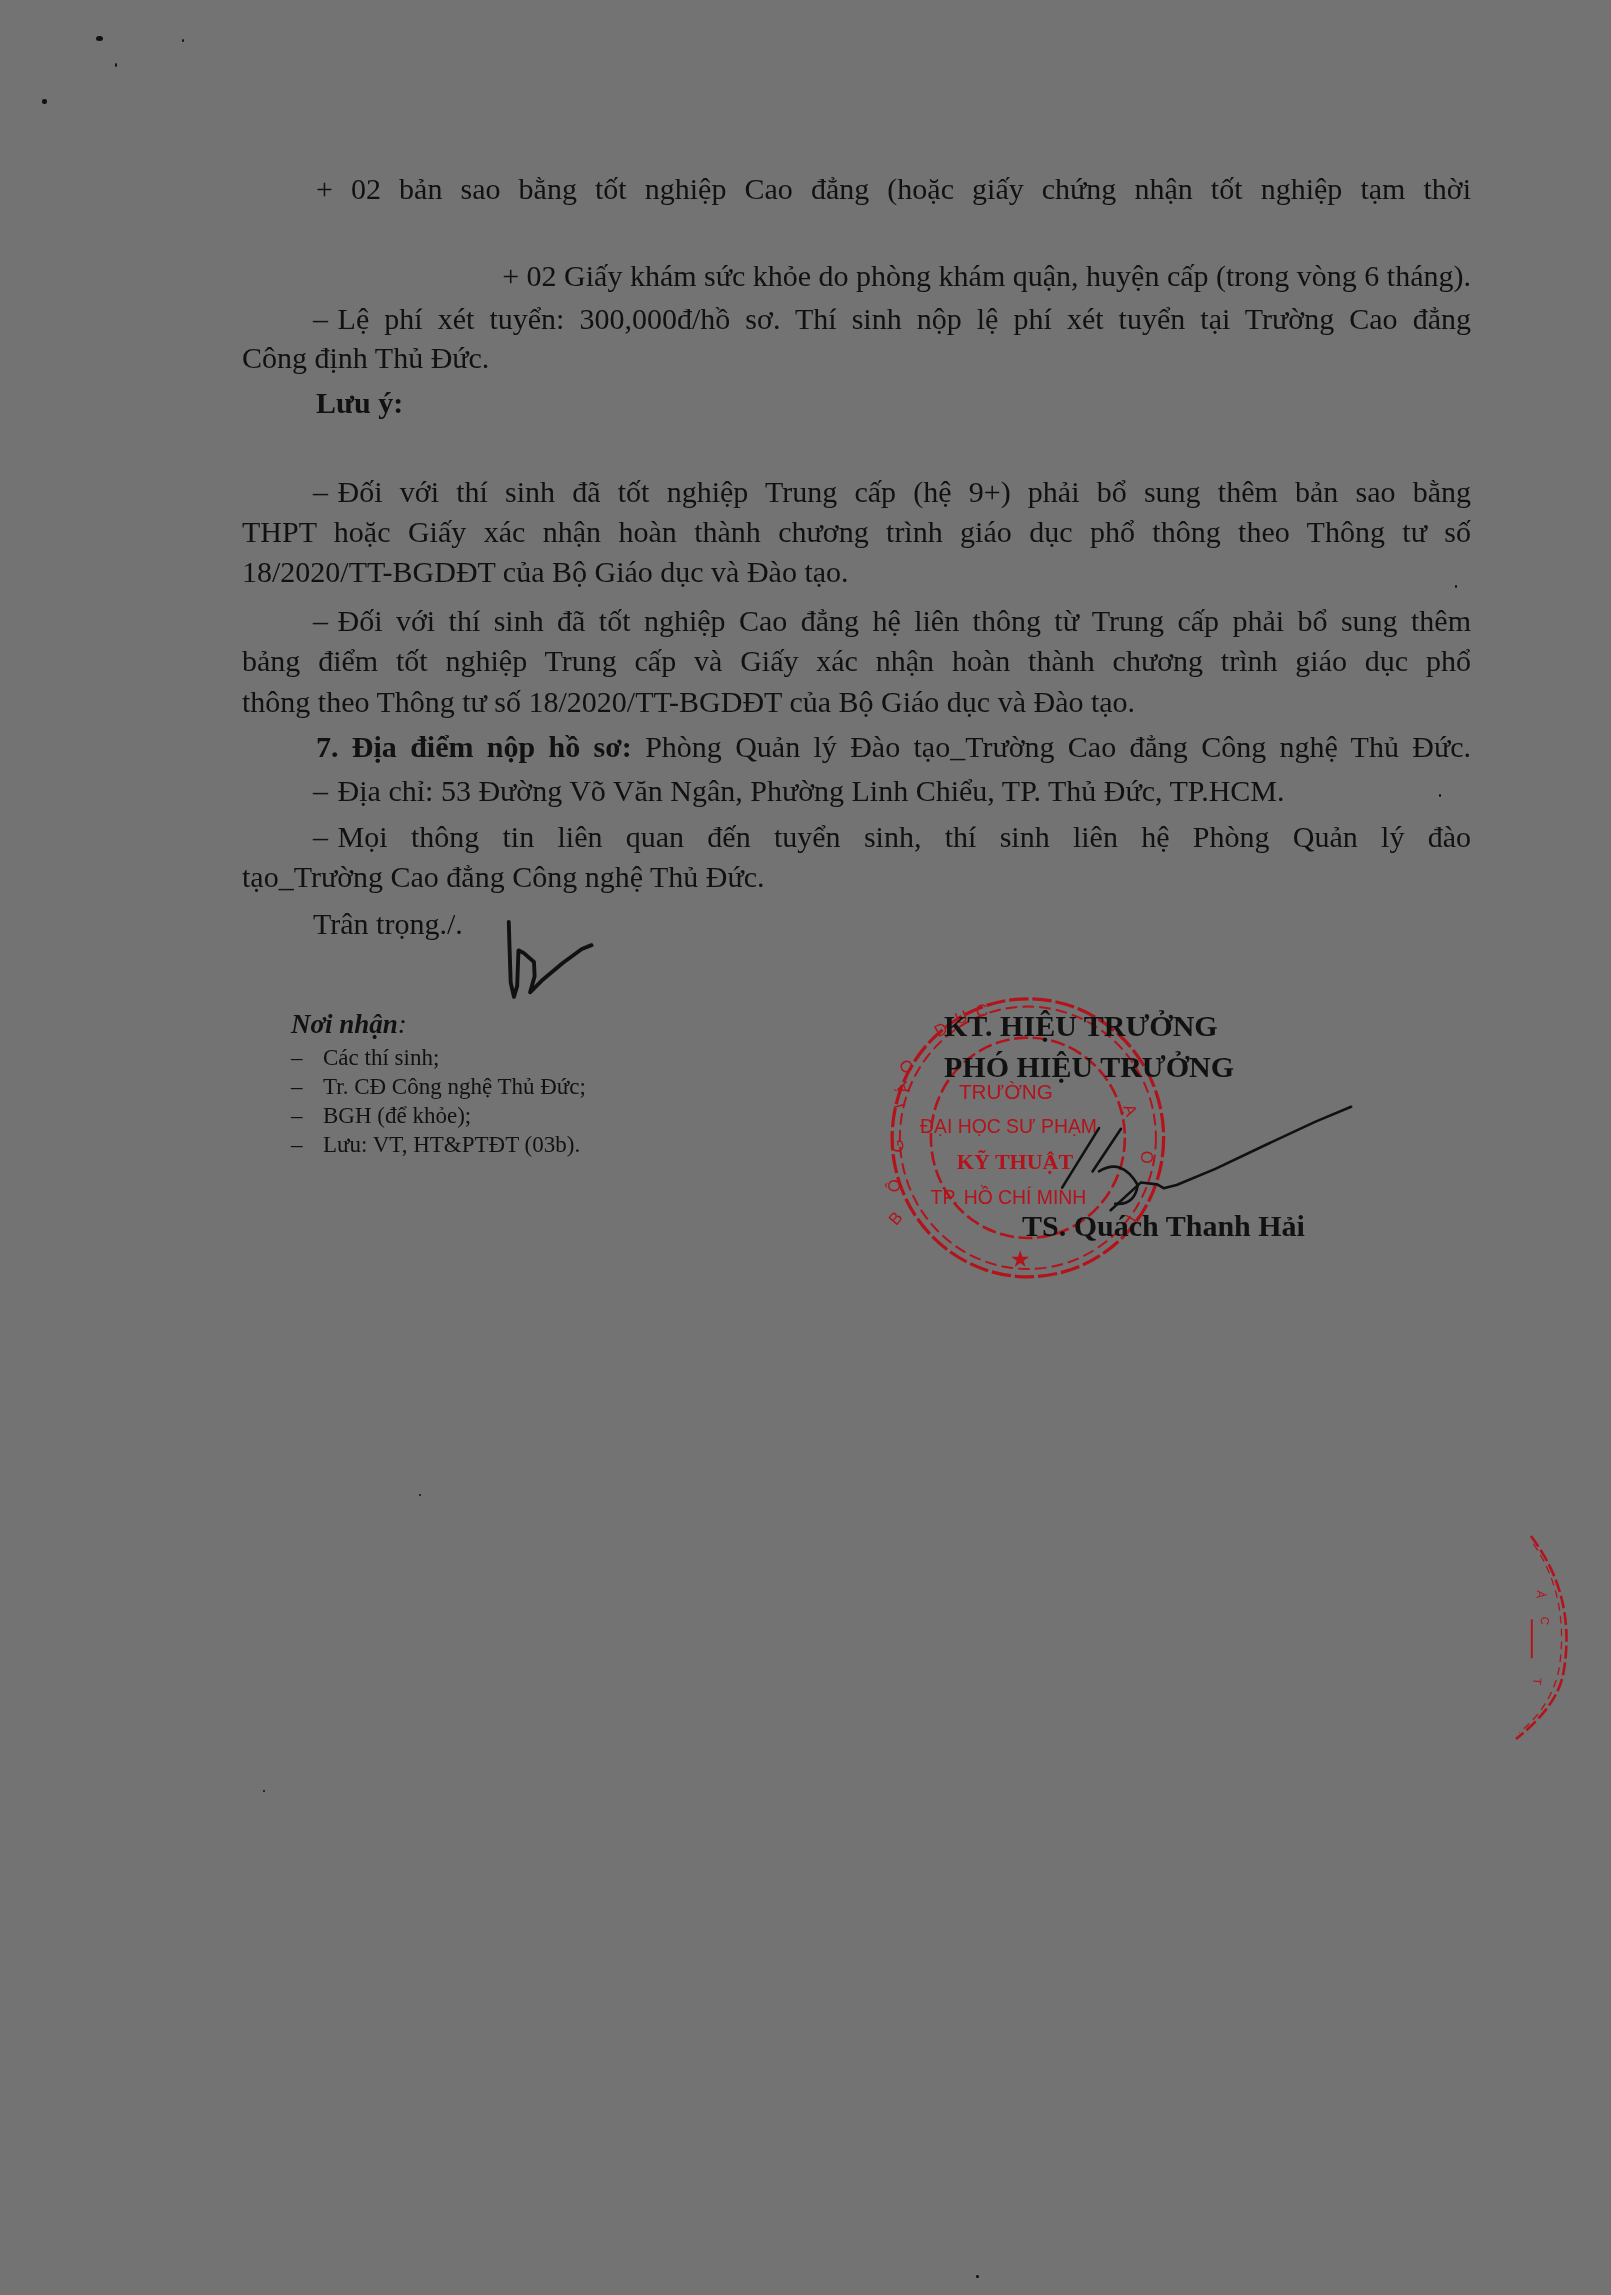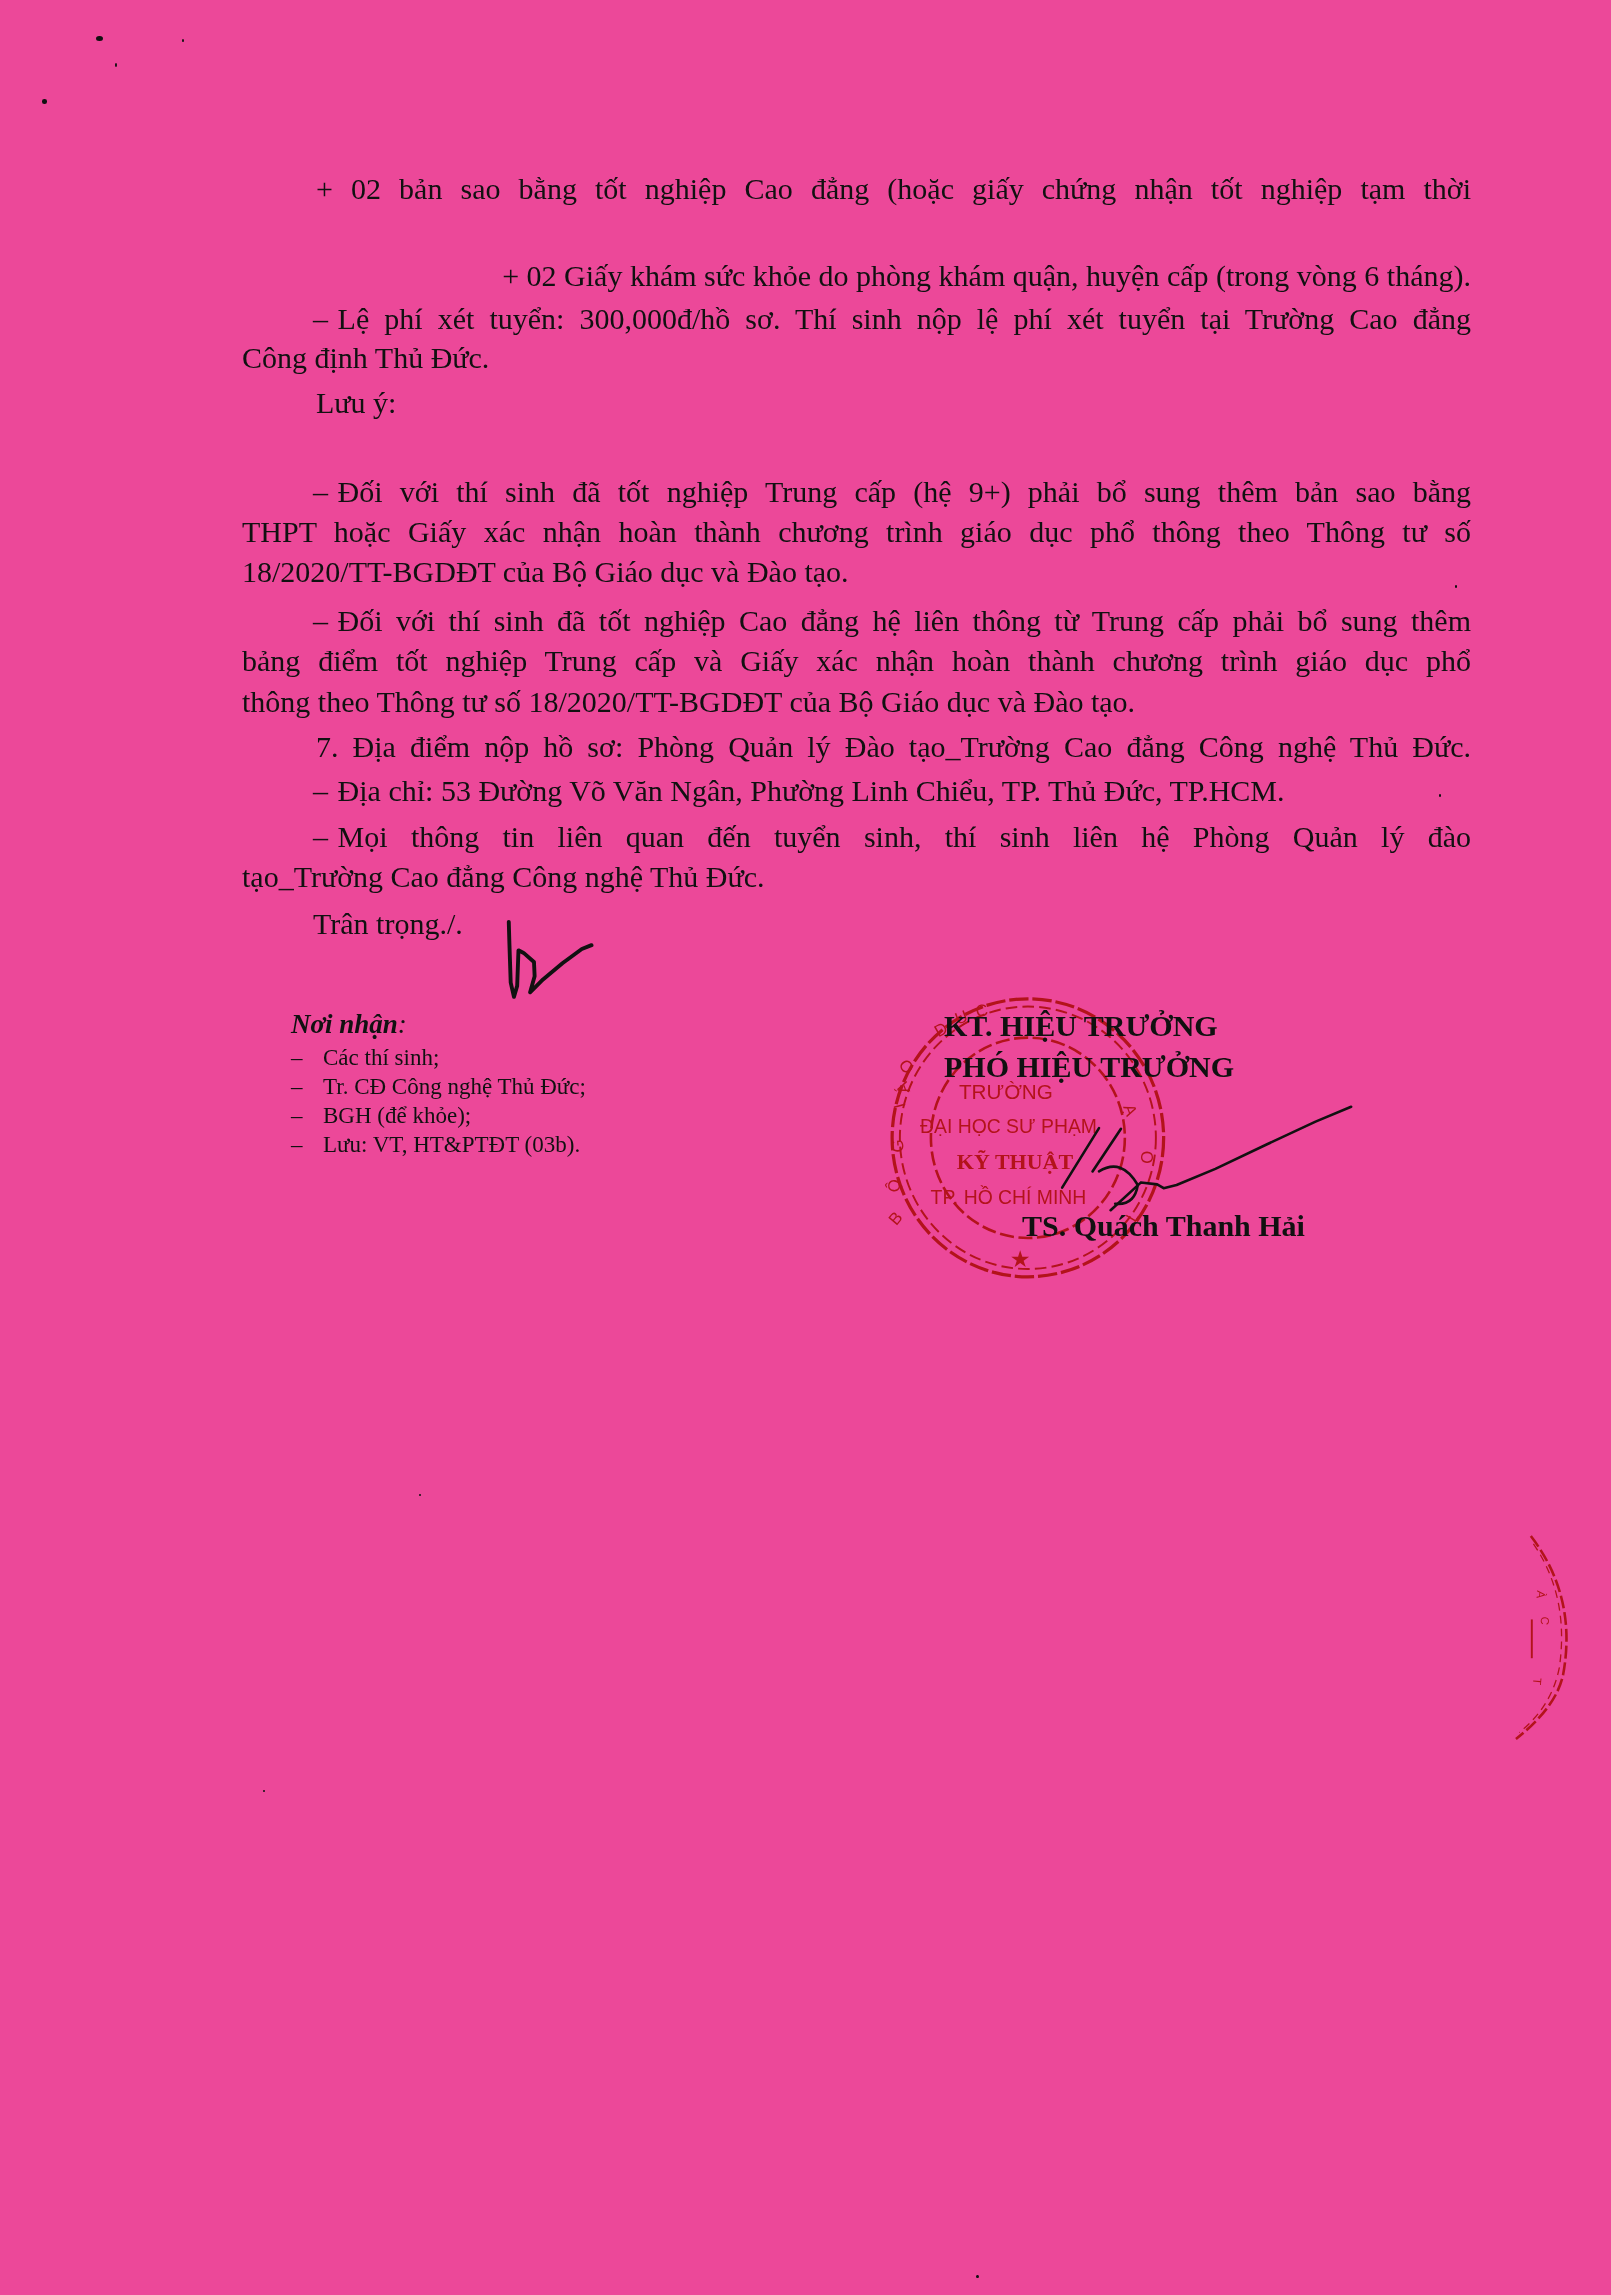--- a/index.html
+++ b/index.html
@@ -1,22 +1,22 @@
 <!DOCTYPE html>
 <html style="font-size:10.3px"><head>
   <meta charset="utf-8">
   <style>
     html, body { margin: 0; padding: 0; background: #ffffff; }
     body { width: 1611px; height: 2295px; position: relative; overflow: hidden; font-family: "Liberation Serif", "DejaVu Serif", serif; color: #111; }
-    .page { position: absolute; left: 0; top: 0; width: 1611px; height: 2295px; background: #ec4899; }
+    .page { position: absolute; left: 0; top: 0; width: 1611px; height: 2295px; background: #737373; }
     .line { position: absolute; left: 242px; width: 1229px; font-size: 30px; line-height: 40px; white-space: nowrap; }
     .justify { text-align: justify; text-align-last: justify; white-space: normal; }
     .indent { padding-left: 74px; box-sizing: border-box; }
     .indent-dash { padding-left: 71px; box-sizing: border-box; }
-    .bold { font-weight: normal; }
+    .bold { font-weight: bold; }
     .dash { display: inline-block; width: 24.6px; }
     .speck { position: absolute; background: #111; border-radius: 50%; }
     .recipients { position: absolute; left: 291px; top: 1005px; font-family: "Liberation Serif", serif; }
     .recipients .title { font-size: 27px; font-style: italic; font-weight: bold; line-height: 38px; }
     .recipients .title .colon { font-weight: normal; }
     .recipients .item { font-size: 23px; line-height: 29px; padding-left: 0; }
     .recipients .item .dash { width: 32px; }
     .sign-block { position: absolute; left: 944px; top: 1005px; width: 453px; text-align: left; font-weight: bold; font-size: 30px; line-height: 41px; }
     .sign-name { position: absolute; left: 963px; top: 1209px; width: 401px; text-align: center; font-weight: bold; font-size: 30px; }
     svg.overlay { position: absolute; left: 0; top: 0; }

